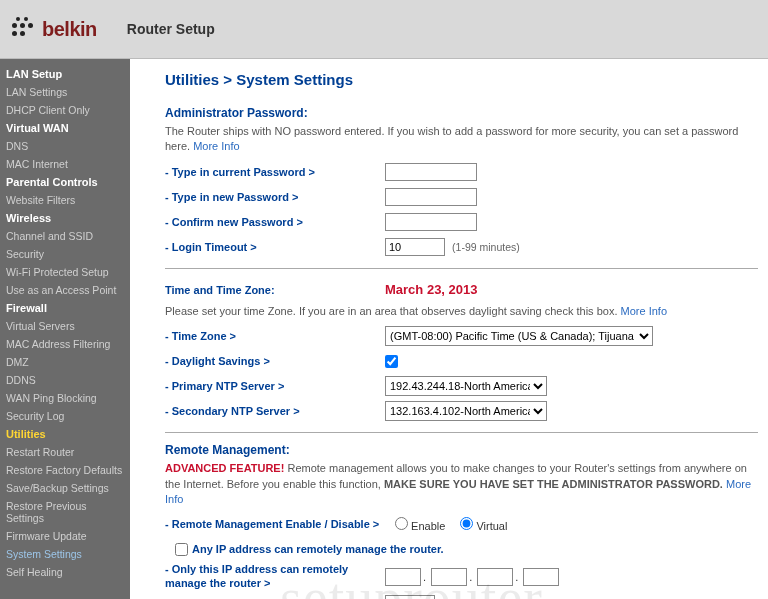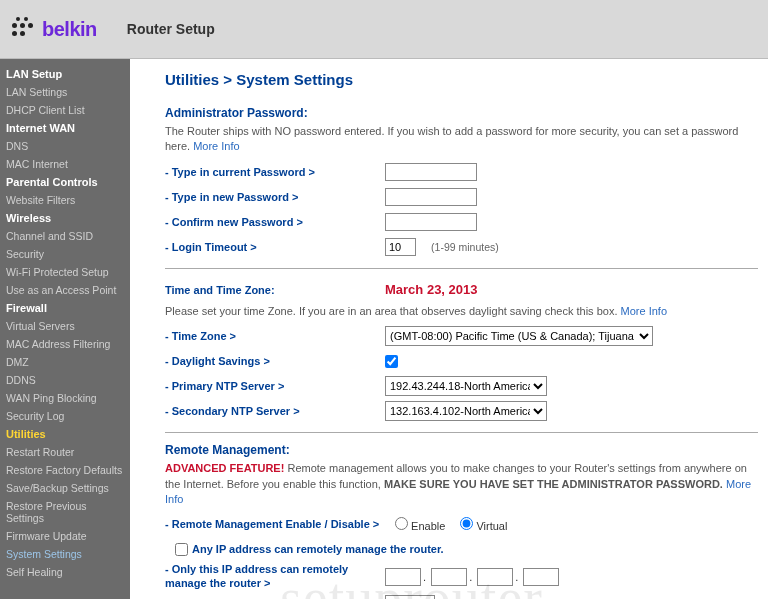--- a/index.html
+++ b/index.html
@@ -8,40 +8,40 @@
 .logo { display: flex; align-items: center; gap: 4px; }
 .logo-dots { width: 28px; height: 28px; position: relative; }
 .logo-dots span { position: absolute; width: 5px; height: 5px; background: #222; border-radius: 50%; }
 .logo-dots .d1{top:2px;left:6px;width:4px;height:4px}
 .logo-dots .d2{top:2px;left:14px;width:4px;height:4px}
 .logo-dots .d3{top:8px;left:2px}
 .logo-dots .d4{top:8px;left:10px}
 .logo-dots .d5{top:8px;left:18px}
 .logo-dots .d6{top:16px;left:2px}
 .logo-dots .d7{top:16px;left:10px}
-.logo-text { font-size: 20px; font-weight: bold; color: #6d28d9; letter-spacing: -0.5px; }
+.logo-text { font-size: 20px; font-weight: bold; color: #7f1d1d; letter-spacing: -0.5px; }
 .header-title { font-size: 14px; font-weight: bold; color: #333; margin-left: 30px; }
 .layout { display: flex; }
 .sidebar { width: 130px; background: #6b6b6b; color: #d0d0d0; padding: 6px 0; min-height: 540px; }
 .sidebar .section { color: #fff; font-weight: bold; font-size: 11px; padding: 3px 6px; }
 .sidebar .item { font-size: 10.5px; padding: 3px 6px; cursor: pointer; }
 .sidebar .item.active { color: #ffd633; font-weight: bold; }
 .sidebar .item.sub-active { color: #9cc5e8; }
 .content { flex: 1; padding: 12px 10px 12px 35px; color: #333; position: relative; }
 .page-title { color: #003f94; font-size: 15px; font-weight: bold; margin-bottom: 18px; }
 .sect-head { color: #003f94; font-weight: bold; font-size: 12px; margin: 8px 0 4px 0; }
 .sect-text { color: #555; font-size: 11px; line-height: 1.4; margin-bottom: 6px; }
 .link { color: #2b6bc0; cursor: pointer; }
 .row { display: flex; align-items: center; margin: 3px 0; min-height: 22px; }
 .row-label { width: 220px; color: #003f94; font-weight: bold; font-size: 11px; }
 .row-field input[type=text], .row-field input[type=password] { width: 92px; height: 18px; border: 1px solid #888; font-size: 11px; padding: 0 3px; }
 .row-field select { height: 20px; border: 1px solid #888; font-size: 11px; background:#fff; }
 .wide-select { width: 268px; }
 .med-select { width: 162px; }
-.hint { color: #666; font-size: 10.5px; margin-left: 12px; }
+.hint { color: #666; font-size: 10.5px; margin-left: 4px; }
 hr.sep { border: none; border-top: 1px solid #aaa; margin: 10px 0; }
 .date-val { color: #c8102e; font-weight: bold; font-size: 13px; }
 .adv { color: #c8102e; font-weight: bold; }
 .cb { margin-right: 4px; vertical-align:middle; }
 .radio-group label { margin-right: 12px; color: #333; }
 .ip-box { width: 36px !important; }
 .ip-dot { margin: 0 2px; }
 .watermark { position: absolute; bottom: 0px; left: 150px; font-size: 56px; color: rgba(0,0,0,0.08); font-family: Georgia, serif; letter-spacing: 1px; pointer-events: none; z-index: 1; }
 .indent { margin-left: 10px; }
 </style>
@@ -61,22 +61,22 @@
     </div>
     <span class="logo-text">belkin</span>
   </div>
   <div class="header-title">Router Setup</div>
 </div>
 
 <div class="layout">
   <div class="sidebar" id="sidebar">
       <div class="section">LAN Setup</div>
       <div class="item">LAN Settings</div>
-      <div class="item">DHCP Client List</div>
-      <div class="section">Internet WAN</div>
+      <div class="item">DHCP Client Only</div>
+      <div class="section">Virtual WAN</div>
       <div class="item">DNS</div>
       <div class="item">MAC Internet</div>
       <div class="section">Parental Controls</div>
       <div class="item">Website Filters</div>
       <div class="section">Wireless</div>
       <div class="item">Channel and SSID</div>
       <div class="item">Security</div>
       <div class="item">Wi-Fi Protected Setup</div>
       <div class="item">Use as an Access Point</div>
       <div class="section">Firewall</div>
@@ -111,21 +111,21 @@
       <div class="row-label">- Type in new Password &gt;</div>
       <div class="row-field"><input type="password" style=""></div>
     </div>
     <div class="row">
       <div class="row-label">- Confirm new Password &gt;</div>
       <div class="row-field"><input type="password" style=""></div>
     </div>
     <div class="row">
       <div class="row-label">- Login Timeout &gt;</div>
       <div class="row-field">
-        <input type="text" style="width: 31px;" value="10">
+        <input type="text" style="width: 60px;" value="10">
         <span class="hint">(1-99 minutes)</span>
       </div>
     </div>
     <hr class="sep">
 
     <div class="row">
       <div class="row-label sect-head" style="margin:0">Time and Time Zone:</div>
       <div class="date-val">March 23, 2013</div>
     </div>
     <div class="sect-text">

